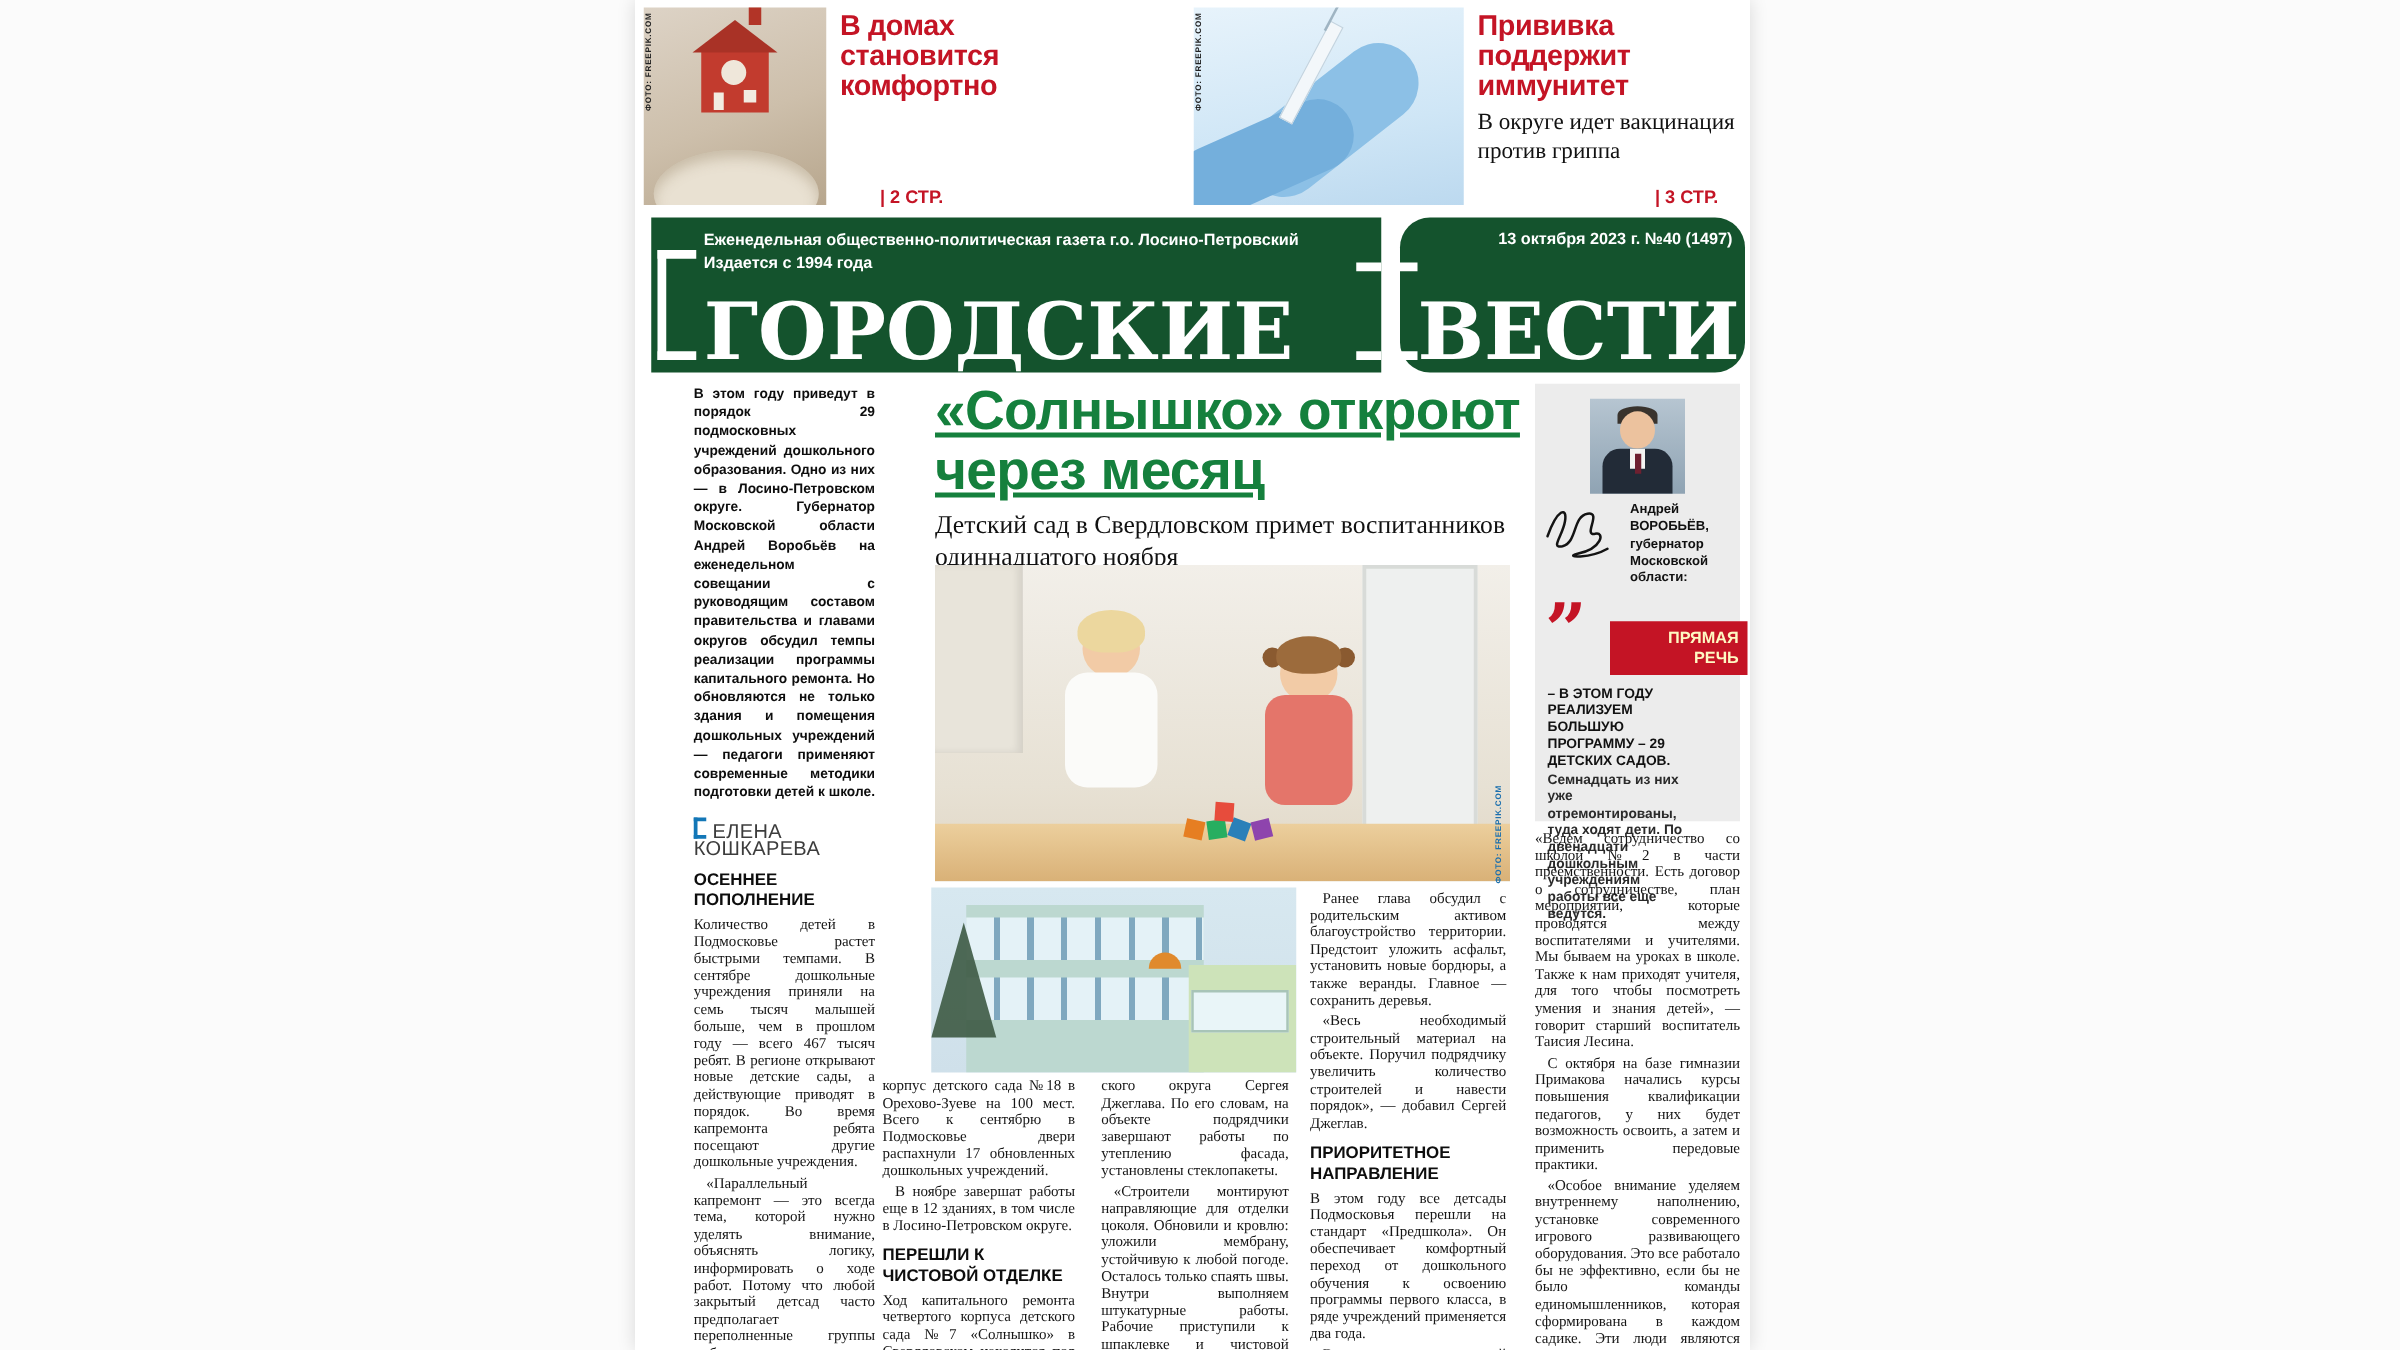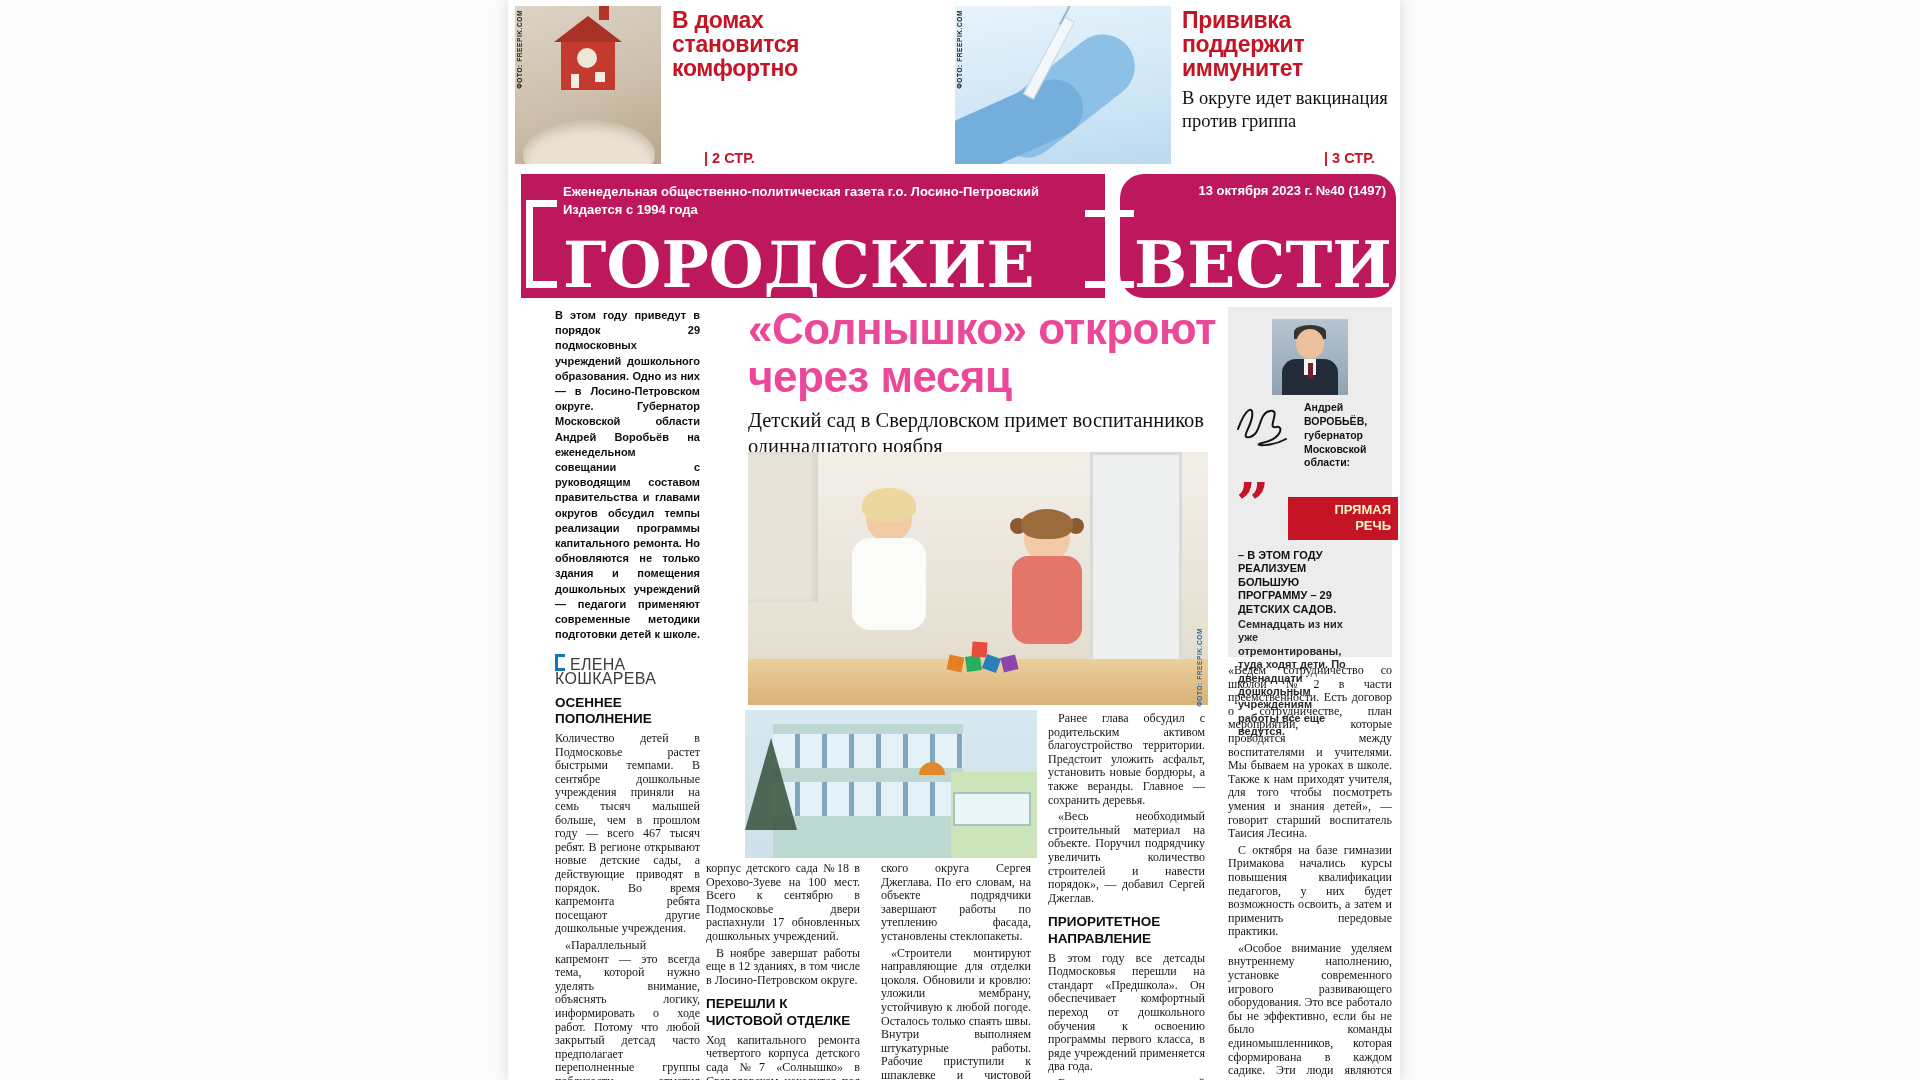--- a/index.html
+++ b/index.html
@@ -31,37 +31,37 @@
   .t-text{position:absolute;top:8px;height:158px;display:flex;flex-direction:column;}
   .t1t{left:164px;width:192px;}
   .t2t{left:674px;width:214px;}
   .t-title{color:#c41425;font-weight:bold;font-size:23px;line-height:1.05;letter-spacing:-.3px;}
   .t-sub{font-family:"Liberation Serif",serif;font-size:18.5px;line-height:1.2;color:#111;margin-top:7px;}
   .t-ref{margin-top:auto;font-weight:bold;font-size:14.5px;color:#c41425;}
   .t1t .t-ref{margin-left:32px;}
   .t2t .t-ref{margin-left:142px;}
   
   .mast{position:absolute;left:13px;top:174px;width:875px;height:124px;}
-  .mbox{position:absolute;top:0;height:124px;background:#be185d;}
+  .mbox{position:absolute;top:0;height:124px;background:#14532d;}
   .mbox.l{left:0;width:584px;}
   .mbox.r{left:599px;width:276px;border-radius:24px;}
   .brkt{position:absolute;left:5px;bottom:10px;width:24px;height:74px;
     border:7px solid #fff;border-right:none;}
   .stub{position:absolute;right:0;width:20px;height:7px;background:#fff;}
   .stub.t{top:36px;} .stub.b{bottom:10px;}
   .stub2{position:absolute;left:0;width:14px;height:7px;background:#fff;}
   .stub2.t{top:36px;} .stub2.b{bottom:10px;}
   .msub{position:absolute;left:42px;top:9px;color:#fff;font-weight:bold;font-size:13px;line-height:1.35;}
   .mdate{position:absolute;right:10px;top:9px;color:#fff;font-weight:bold;font-size:13px;}
   .mtitle{position:absolute;bottom:0px;color:#fff;font-family:"DejaVu Serif",serif;font-weight:bold;
     font-size:63px;line-height:1.05;letter-spacing:0px;}
   .mbox.l .mtitle{left:42px;} .mbox.r .mtitle{left:14px;}
   
   .hl{position:absolute;left:240px;top:305px;width:470px;font-weight:bold;font-size:44px;
-    line-height:1.08;color:#ec4899;letter-spacing:-.5px;}
+    line-height:1.08;color:#15803d;letter-spacing:-.5px;text-decoration:underline;}
   .subhl{position:absolute;left:240px;top:408px;width:470px;font-family:"Liberation Serif",serif;
     font-size:20.5px;line-height:1.26;color:#111;}
   .col{position:absolute;font-family:"Liberation Serif",serif;font-size:12px;line-height:13.6px;
     color:#161616;text-align:justify;}
   .col p{margin:0 0 3px 0;text-indent:10px;}
   .col p.noind{text-indent:0;}
   .sechead{font-family:"Liberation Sans",sans-serif;font-weight:bold;font-size:13.5px;line-height:1.2;
     color:#0d0d0d;margin:9px 0 5px 0;text-align:left;text-indent:0;}
   .c1{left:47px;top:308px;width:145px;}
   .lead{font-family:"Liberation Sans",sans-serif;font-weight:bold;font-size:11px;line-height:15.2px;

